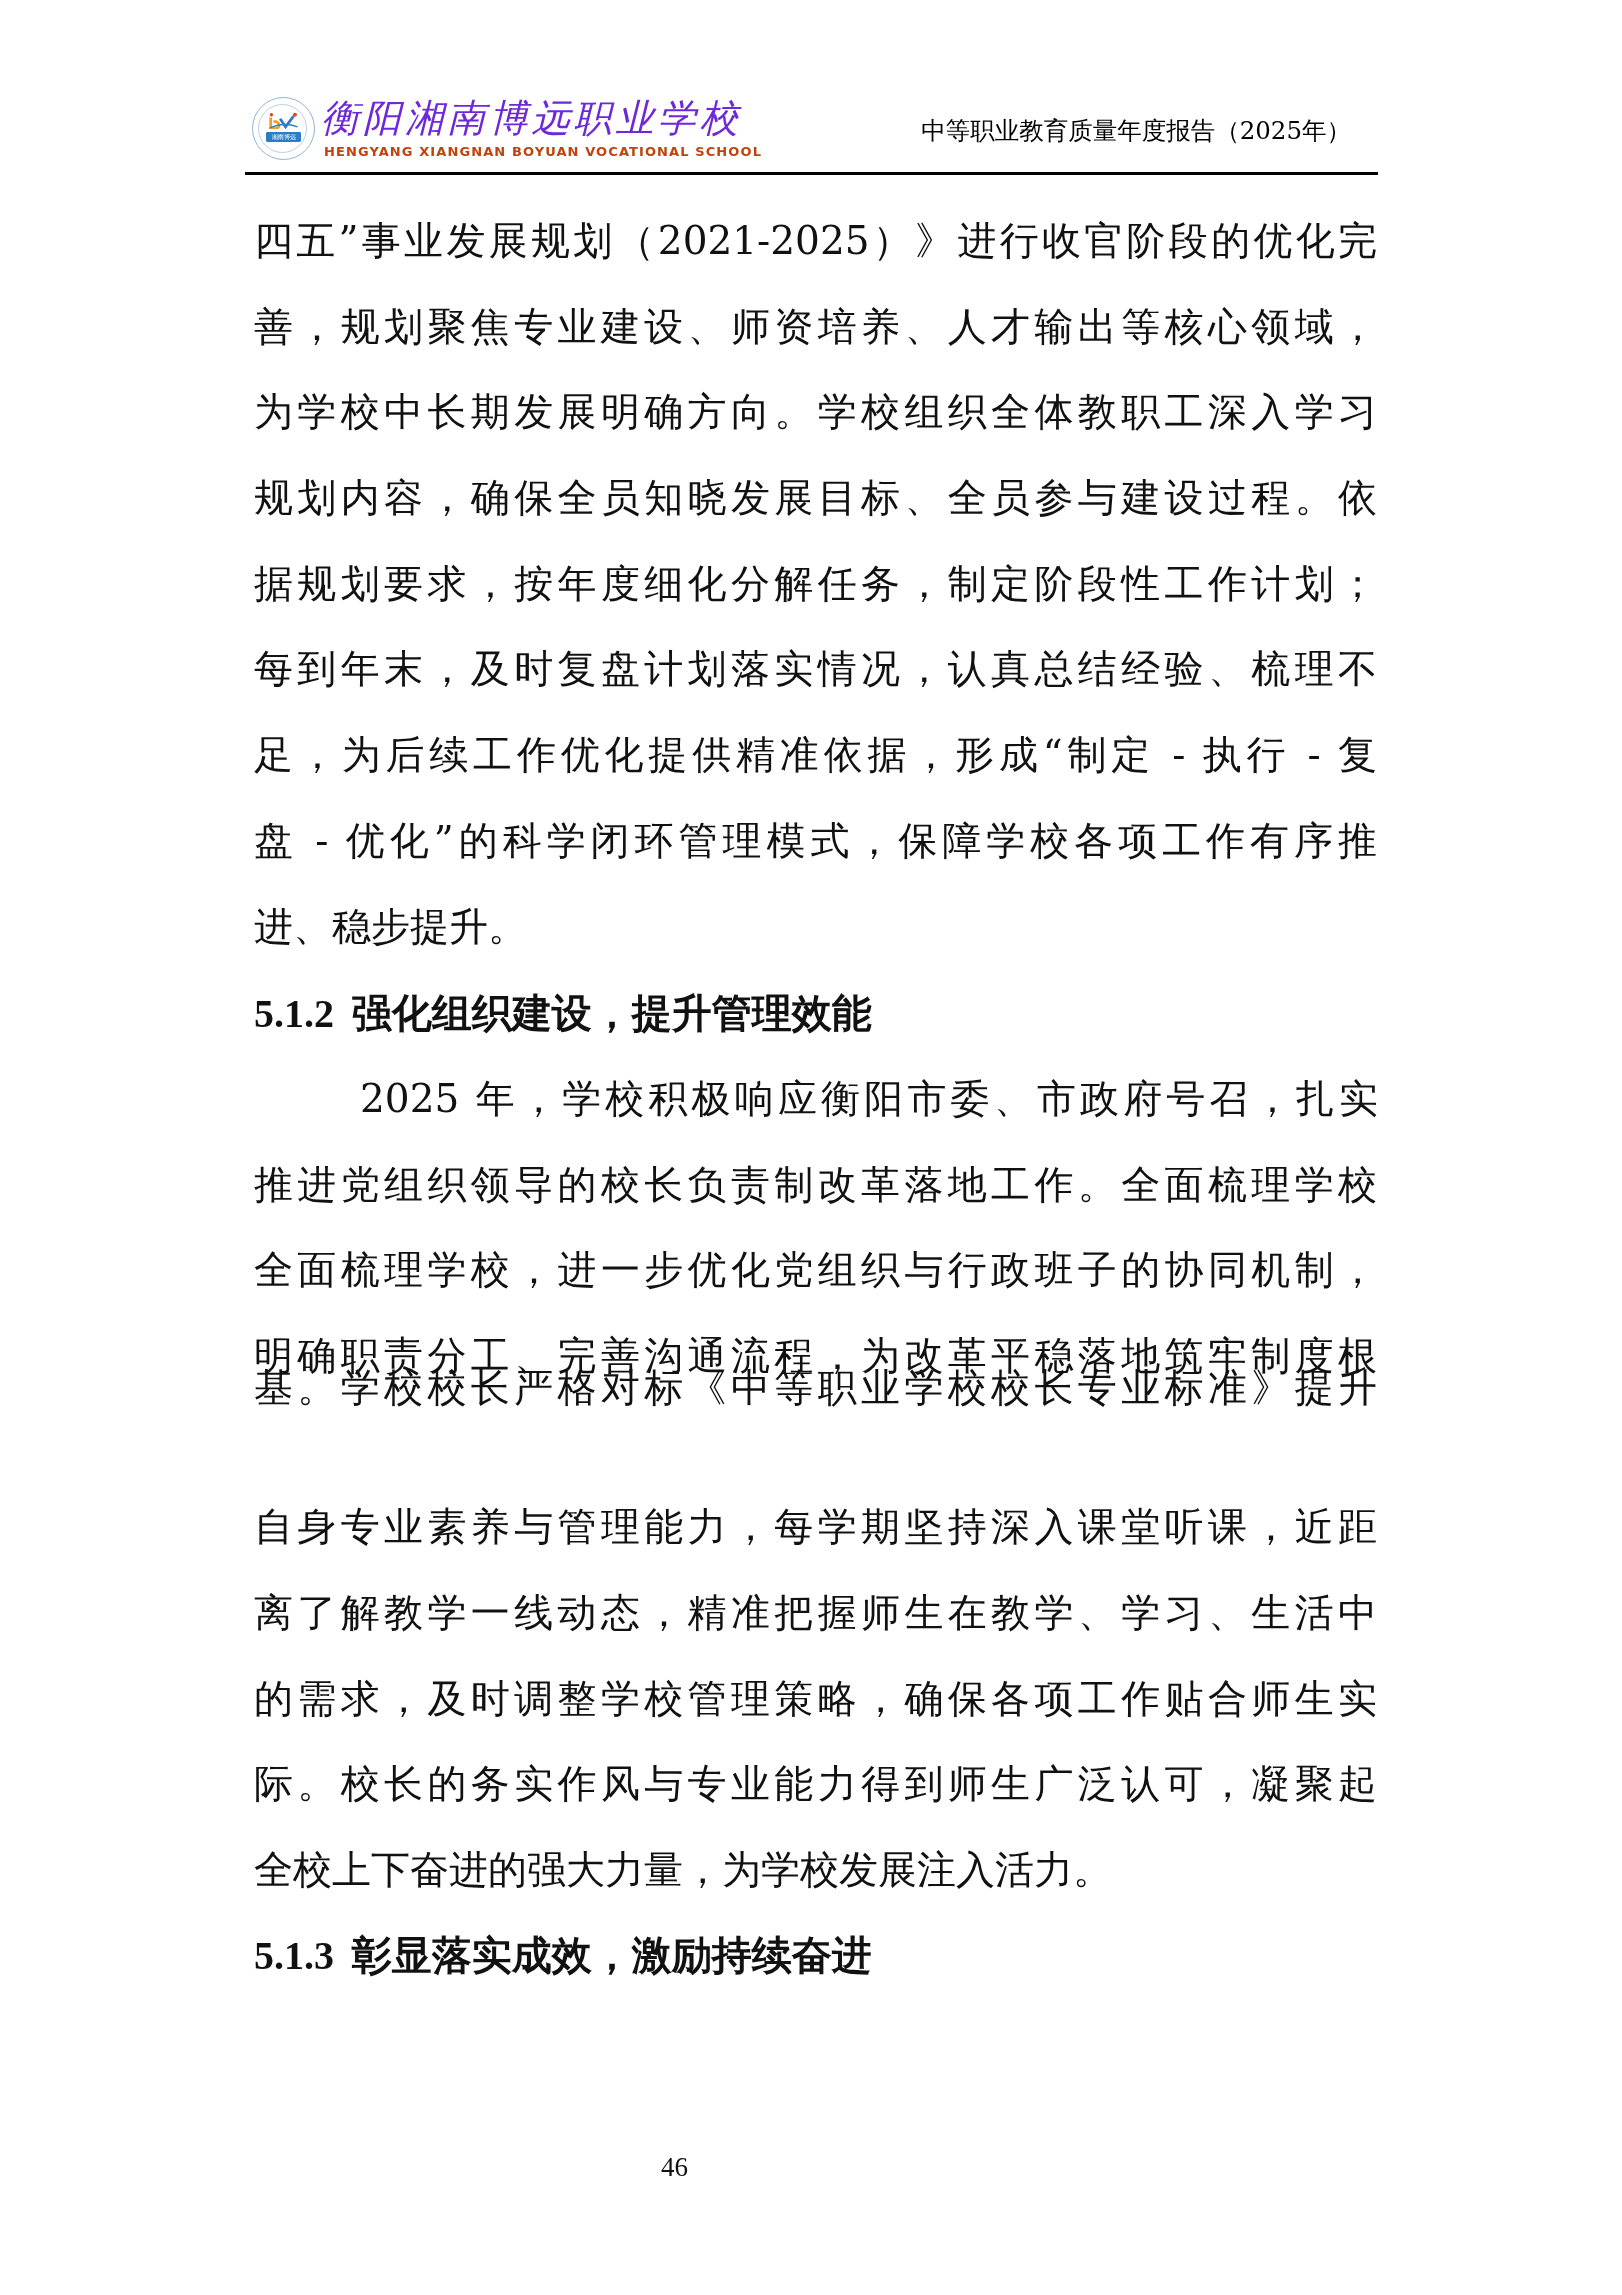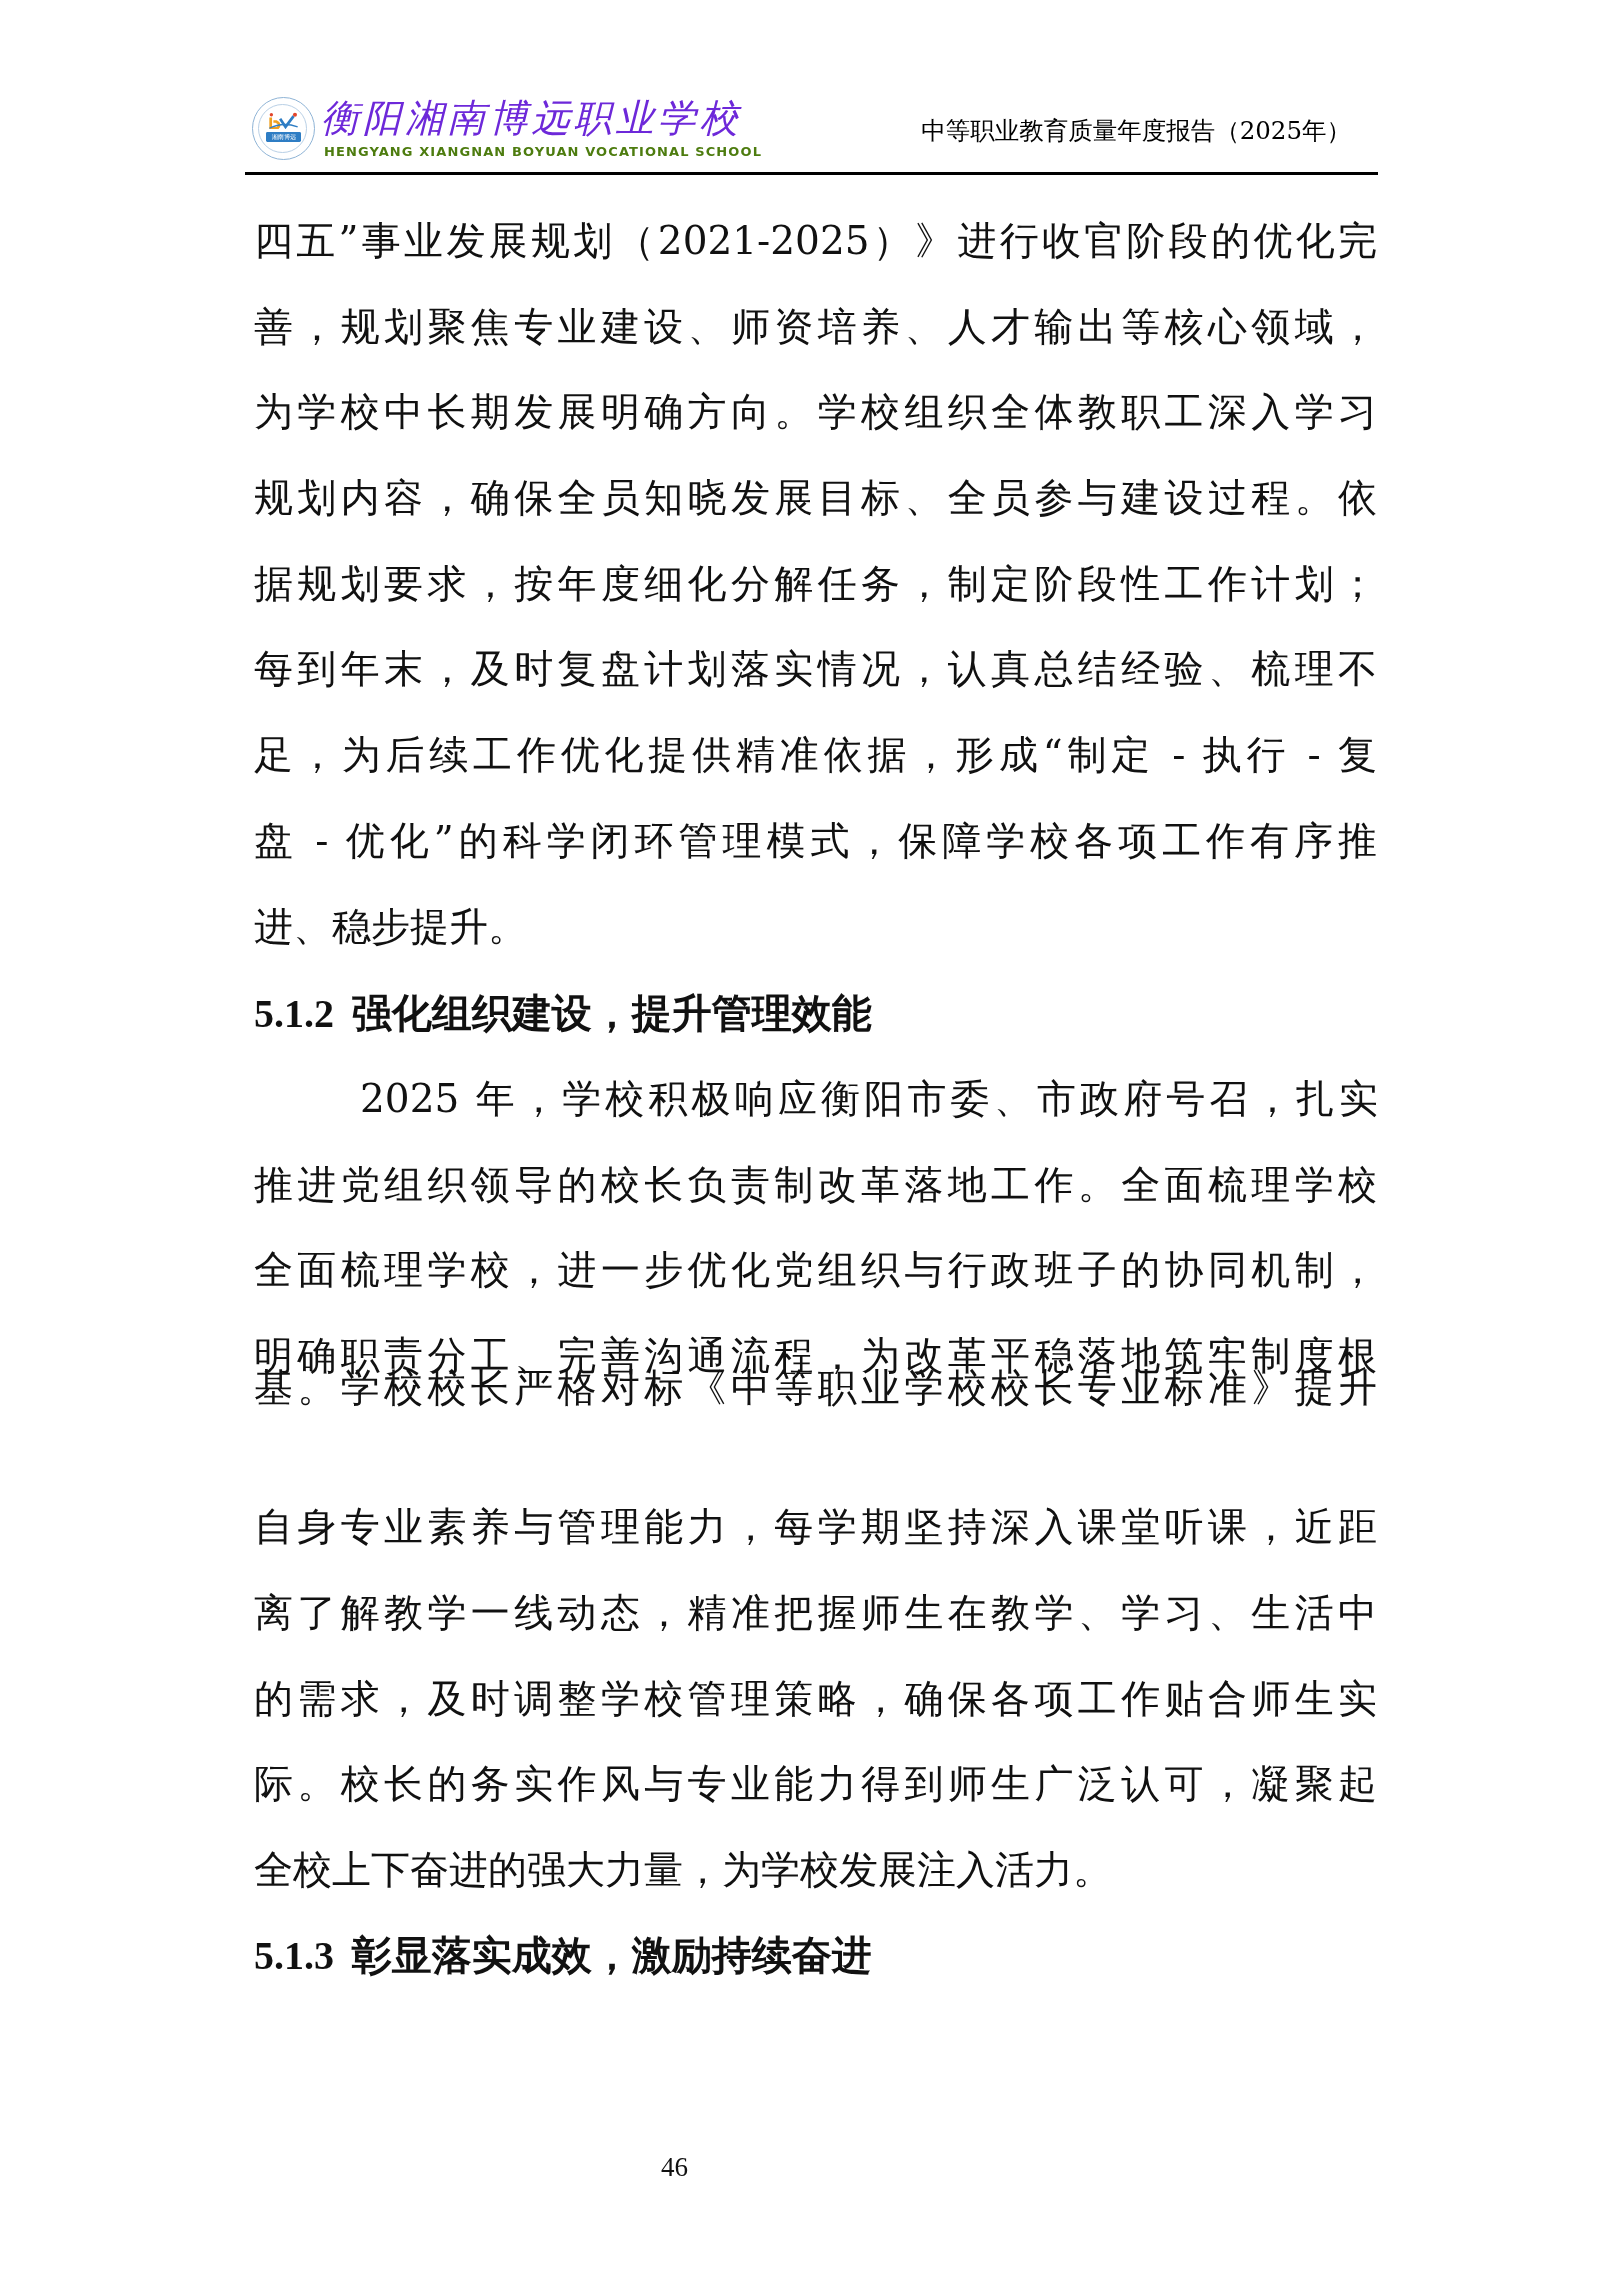--- a/index.html
+++ b/index.html
@@ -10,21 +10,21 @@
   .logo-circle { position: absolute; left: 6.8px; top: 2.7px; width: 63px; height: 63px; border-radius: 50%;
                  border: 1.4px solid #8fb4d6; background: #fff; box-sizing: border-box; }
   .logo-circle .inner { position: absolute; left: 5.5px; top: 5.5px; width: 49px; height: 49px; border-radius: 50%;
                         border: 0.7px solid #b9d0e6; box-sizing: border-box; }
   .logo-circle .mark { position: absolute; left: 15px; top: 13.6px; width: 31px; height: 17.7px; }
   .logo-circle .badge { position: absolute; left: 13.6px; top: 34px; width: 35px; height: 9.5px; background: #2e7dc4;
                         color: #fff; font-size: 6.1px; line-height: 9.5px; text-align: center; border-radius: 1.4px;
                         font-family: "DejaVu Sans", sans-serif; }
   .logo-cn { position: absolute; left: 76px; top: 1.4px; font-size: 38px; line-height: 44px; color: #6d28d9;
              font-family: "DejaVu Serif", serif; font-style: italic; letter-spacing: 4.1px; white-space: nowrap; }
-  .logo-en { position: absolute; left: 79px; top: 49px; font-size: 13px; line-height: 15px; color: #4d7c0f;
+  .logo-en { position: absolute; left: 79px; top: 49px; font-size: 13px; line-height: 15px; color: #c2410c;
              font-family: "DejaVu Sans", sans-serif; font-weight: bold; letter-spacing: 1.1px; white-space: nowrap; }
   .report-title { position: absolute; right: 27px; top: 24.5px; font-size: 24.5px; line-height: 33px; white-space: nowrap;
                   font-family: "DejaVu Serif", "Liberation Serif", serif; color: #000000; }
   .header-rule { position: absolute; left: 0; top: 83px; width: 1133px; height: 3.4px; background: #000; }
 
   .body-text { position: absolute; left: 254px; width: 1123px; }
   .line { position: absolute; left: 0; width: 1123px; height: 55px; font-size: 39px; line-height: 55px;
           white-space: nowrap; text-align: justify; text-align-last: justify; letter-spacing: 0; }
   .line.last { text-align-last: left; }
   .line.indent { left: 106px; width: 1018px; }

